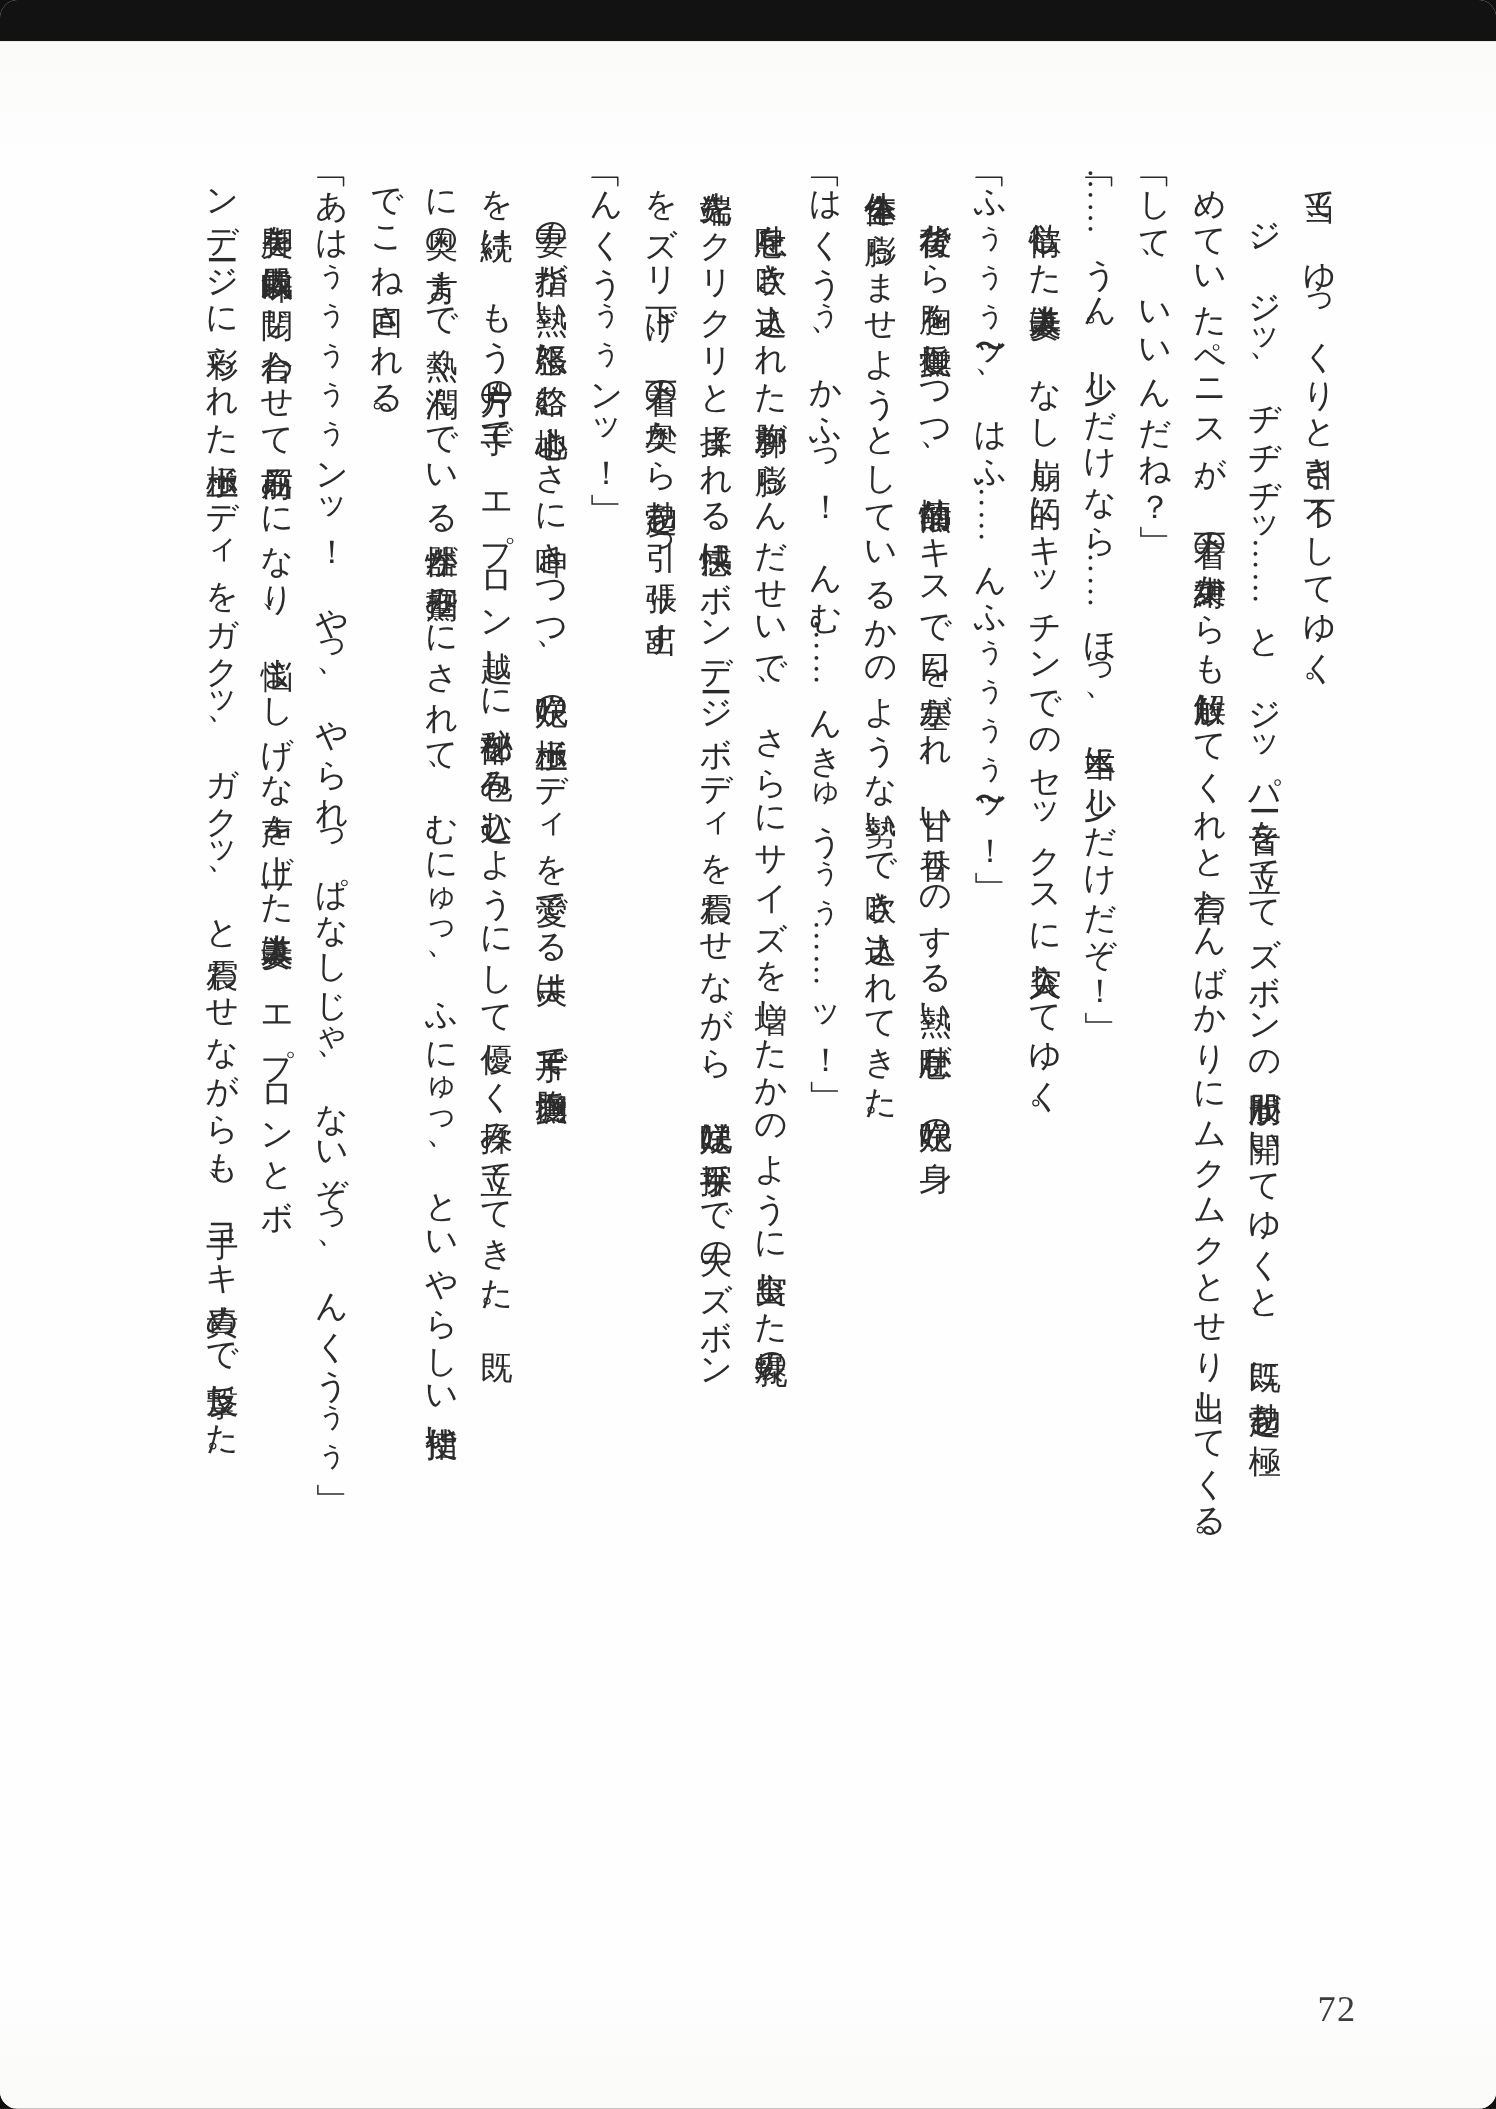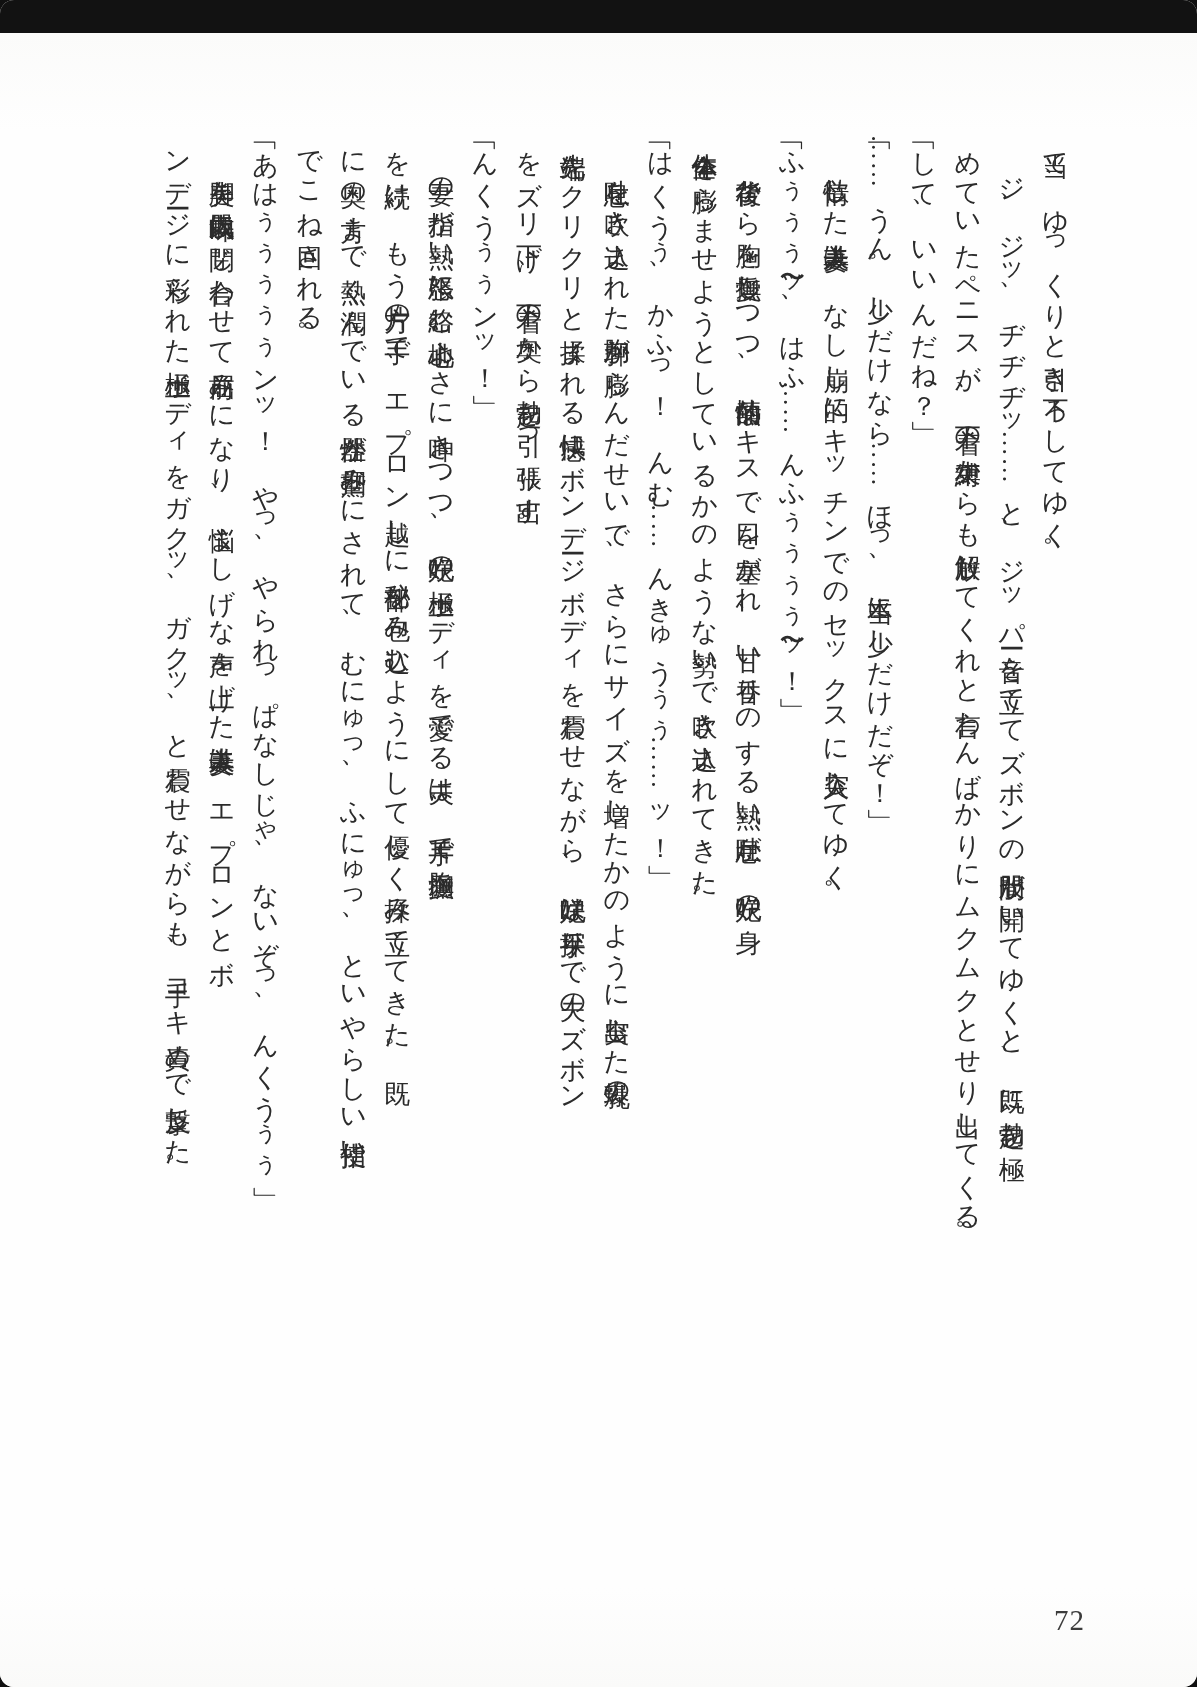--- a/index.html
+++ b/index.html
@@ -48,21 +48,21 @@
     padding: 0;
     white-space: nowrap;
     height: 100%;
   }
   .text-block p.indent {
     text-indent: 1em;
   }
   .page-number {
     position: absolute;
     right: 112px;
-    bottom: 50px;
+    bottom: 62px;
     font-size: 29px;
     color: #3c3c3c;
     letter-spacing: 1px;
     margin-left: 16px;
   }
 </style>
 </head>
 <body>
 
 <div class="screen">

